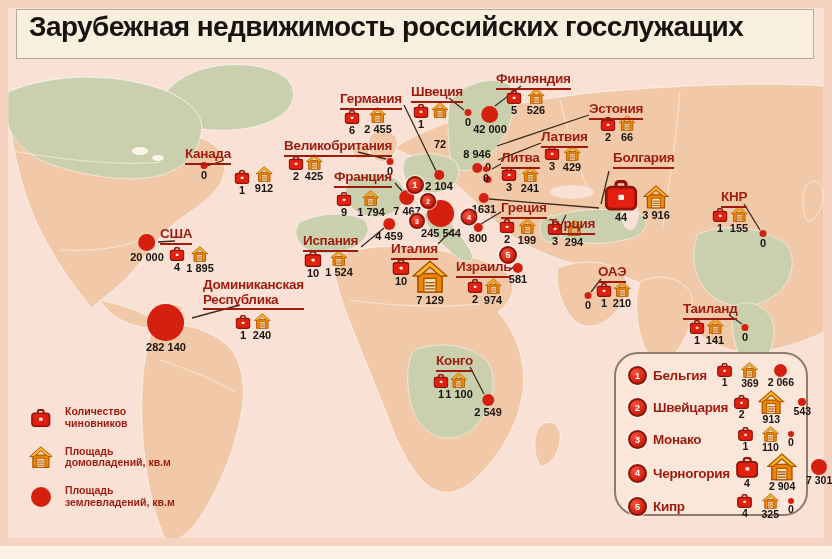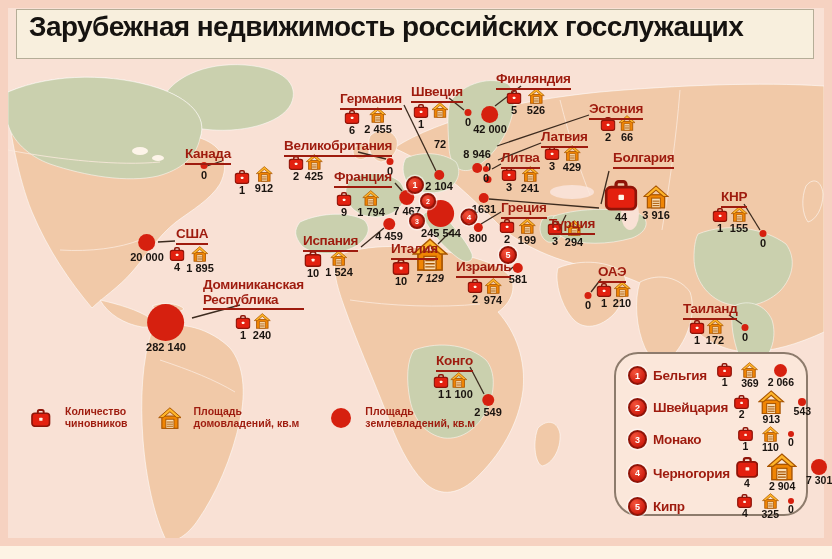--- a/index.html
+++ b/index.html
@@ -25,21 +25,21 @@
   .land-dot{display:block;border-radius:50%;background:var(--land-circle,#d6200f);}
   .numcircle{position:absolute;z-index:6;transform:translate(-50%,-50%);border-radius:50%;
     background:radial-gradient(circle at 35% 30%, #f4543c, #cf1d0f 72%);
     border:2px solid var(--icon-red-dark,#8f1408);color:#fff;display:flex;align-items:center;
     justify-content:center;font-weight:bold;box-shadow:0 0 0 1.5px rgba(255,255,255,.5);}
   .header{position:absolute;left:16px;top:9px;width:798px;height:50px;z-index:8;
     background:var(--header-bg,#f8efdd);border:1px solid var(--header-border,#b5ad97);
     padding:2px 12px 0 12px;box-sizing:border-box;}
   .title{font-size:28px;font-weight:bold;color:#161310;letter-spacing:-0.6px;line-height:1.05;}
   .subtitle{font-size:13px;font-weight:bold;color:#8d1b10;margin-top:1px;letter-spacing:-0.2px;}
-  #map-legend{position:absolute;left:26px;top:406px;z-index:5;display:flex;flex-direction:row;gap:27px;}
+  #map-legend{position:absolute;left:26px;top:406px;z-index:5;display:flex;flex-direction:column;gap:16px;}
   .mleg-row{display:flex;align-items:center;gap:9px;}
   .mleg-icon{width:30px;display:flex;justify-content:center;align-items:center;}
   .mleg-label{font-size:10.5px;font-weight:bold;color:var(--label-red,#9e1b0e);
     line-height:1.12;white-space:pre-line;}
   #side-legend{position:absolute;left:614px;top:352px;width:194px;height:164px;z-index:7;
     background:var(--legendbox-bg,#fbe7da);border:2px solid var(--legendbox-border,#8d7b6c);
     border-radius:24px;box-sizing:border-box;padding:8px 12px 6px 12px;
     display:flex;flex-direction:column;justify-content:space-between;}
   .leg-row{display:flex;align-items:center;gap:6px;}
   .leg-num{position:static;transform:none;width:15px;height:15px;font-size:9px;flex:0 0 auto;}
@@ -139,21 +139,21 @@
       </div>
       <div class="marker col" style="left: 264px; top: 166px;">
         <svg width="17" height="16" viewBox="0 0 34 32">
           <rect x="5.5" y="13" width="23" height="17.5" fill="#f08504" stroke="#a85400" stroke-width="1.6"></rect>
           <path d="M17 1.2 L33 15.2 L26.8 15.2 L17 6.8 L7.2 15.2 L1 15.2 Z" fill="#ffb62a" stroke="#a85400" stroke-width="1.4"></path>
           <rect x="11.2" y="17.5" width="11.6" height="13" fill="#f9ddb4" stroke="#a85400" stroke-width="1.3"></rect>
           <path d="M12.5 21.5 h9 M12.5 24.5 h9 M12.5 27.5 h9" stroke="#a85400" stroke-width="1.3"></path>
         </svg>
         <span class="val">912</span>
       </div>
-      <div class="clabel" style="left: 176px; top: 227px;">США</div>
+      <div class="clabel" style="left: 160px; top: 227px;">США</div>
       <div class="marker col" style="left: 147px; top: 234px;">
         <span class="land-dot" style="width:17px;height:17px"></span>
         <span class="val">20 000</span>
       </div>
       <div class="marker col" style="left: 177px; top: 247px;">
         <svg width="15" height="14" viewBox="0 0 30 28">
           <rect x="10.5" y="1.5" width="9" height="9" rx="2.5" fill="none" stroke="#8f1408" stroke-width="3"></rect>
           <rect x="1.5" y="6.5" width="27" height="20" rx="4.5" fill="#e3200f" stroke="#8f1408" stroke-width="2.5"></rect>
           <rect x="12.7" y="13.5" width="5" height="4.6" rx="0.8" fill="#fff6e8"></rect>
         </svg>
@@ -482,21 +482,21 @@
         </svg>
         <span class="val">1</span>
       </div>
       <div class="marker col" style="left: 715px; top: 318px;">
         <svg width="17" height="16" viewBox="0 0 34 32">
           <rect x="5.5" y="13" width="23" height="17.5" fill="#f08504" stroke="#a85400" stroke-width="1.6"></rect>
           <path d="M17 1.2 L33 15.2 L26.8 15.2 L17 6.8 L7.2 15.2 L1 15.2 Z" fill="#ffb62a" stroke="#a85400" stroke-width="1.4"></path>
           <rect x="11.2" y="17.5" width="11.6" height="13" fill="#f9ddb4" stroke="#a85400" stroke-width="1.3"></rect>
           <path d="M12.5 21.5 h9 M12.5 24.5 h9 M12.5 27.5 h9" stroke="#a85400" stroke-width="1.3"></path>
         </svg>
-        <span class="val">172</span>
+        <span class="val">141</span>
       </div>
       <div class="marker col" style="left: 745px; top: 324px;">
         <span class="land-dot" style="width:7px;height:7px"></span>
         <span class="val">0</span>
       </div>
       <div class="clabel" style="left: 436px; top: 354px;">Конго</div>
       <div class="marker col" style="left: 441px; top: 374px;">
         <svg width="15" height="14" viewBox="0 0 30 28">
           <rect x="10.5" y="1.5" width="9" height="9" rx="2.5" fill="none" stroke="#8f1408" stroke-width="3"></rect>
           <rect x="1.5" y="6.5" width="27" height="20" rx="4.5" fill="#e3200f" stroke="#8f1408" stroke-width="2.5"></rect>
@@ -519,21 +519,21 @@
       </div>
       <div class="clabel" style="left: 391px; top: 242px;">Италия</div>
       <div class="marker col" style="left: 401px; top: 259px;">
         <svg width="17.25" height="16.099999999999998" viewBox="0 0 30 28">
           <rect x="10.5" y="1.5" width="9" height="9" rx="2.5" fill="none" stroke="#8f1408" stroke-width="3"></rect>
           <rect x="1.5" y="6.5" width="27" height="20" rx="4.5" fill="#e3200f" stroke="#8f1408" stroke-width="2.5"></rect>
           <rect x="12.7" y="13.5" width="5" height="4.6" rx="0.8" fill="#fff6e8"></rect>
         </svg>
         <span class="val">10</span>
       </div>
-      <div class="marker col" style="left: 430px; top: 238px; font-style: italic;">
+      <div class="marker col" style="left: 430px; top: 260px;">
         <svg width="35.7" height="33.6" viewBox="0 0 34 32">
           <rect x="5.5" y="13" width="23" height="17.5" fill="#f08504" stroke="#a85400" stroke-width="1.6"></rect>
           <path d="M17 1.2 L33 15.2 L26.8 15.2 L17 6.8 L7.2 15.2 L1 15.2 Z" fill="#ffb62a" stroke="#a85400" stroke-width="1.4"></path>
           <rect x="11.2" y="17.5" width="11.6" height="13" fill="#f9ddb4" stroke="#a85400" stroke-width="1.3"></rect>
           <path d="M12.5 21.5 h9 M12.5 24.5 h9 M12.5 27.5 h9" stroke="#a85400" stroke-width="1.3"></path>
         </svg>
         <span class="val">7 129</span>
       </div>
       <div class="marker col" style="left: 441px; top: 200px;">
         <span class="land-dot" style="width:27px;height:27px"></span>

